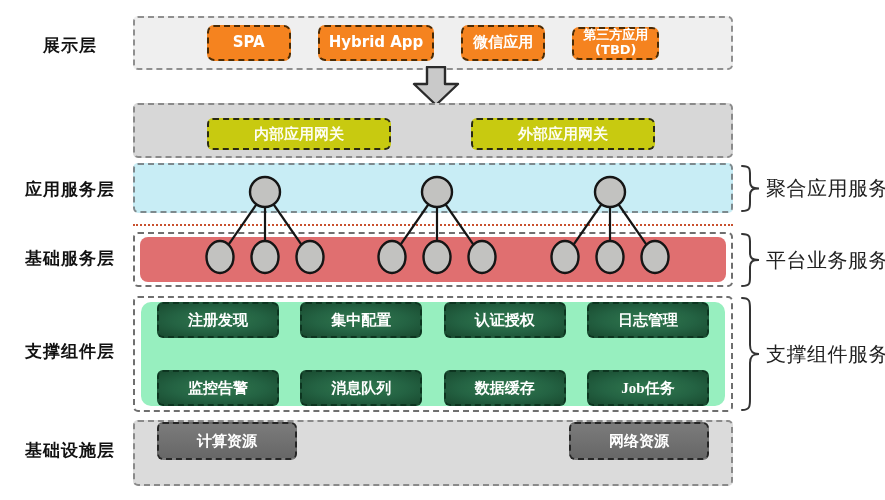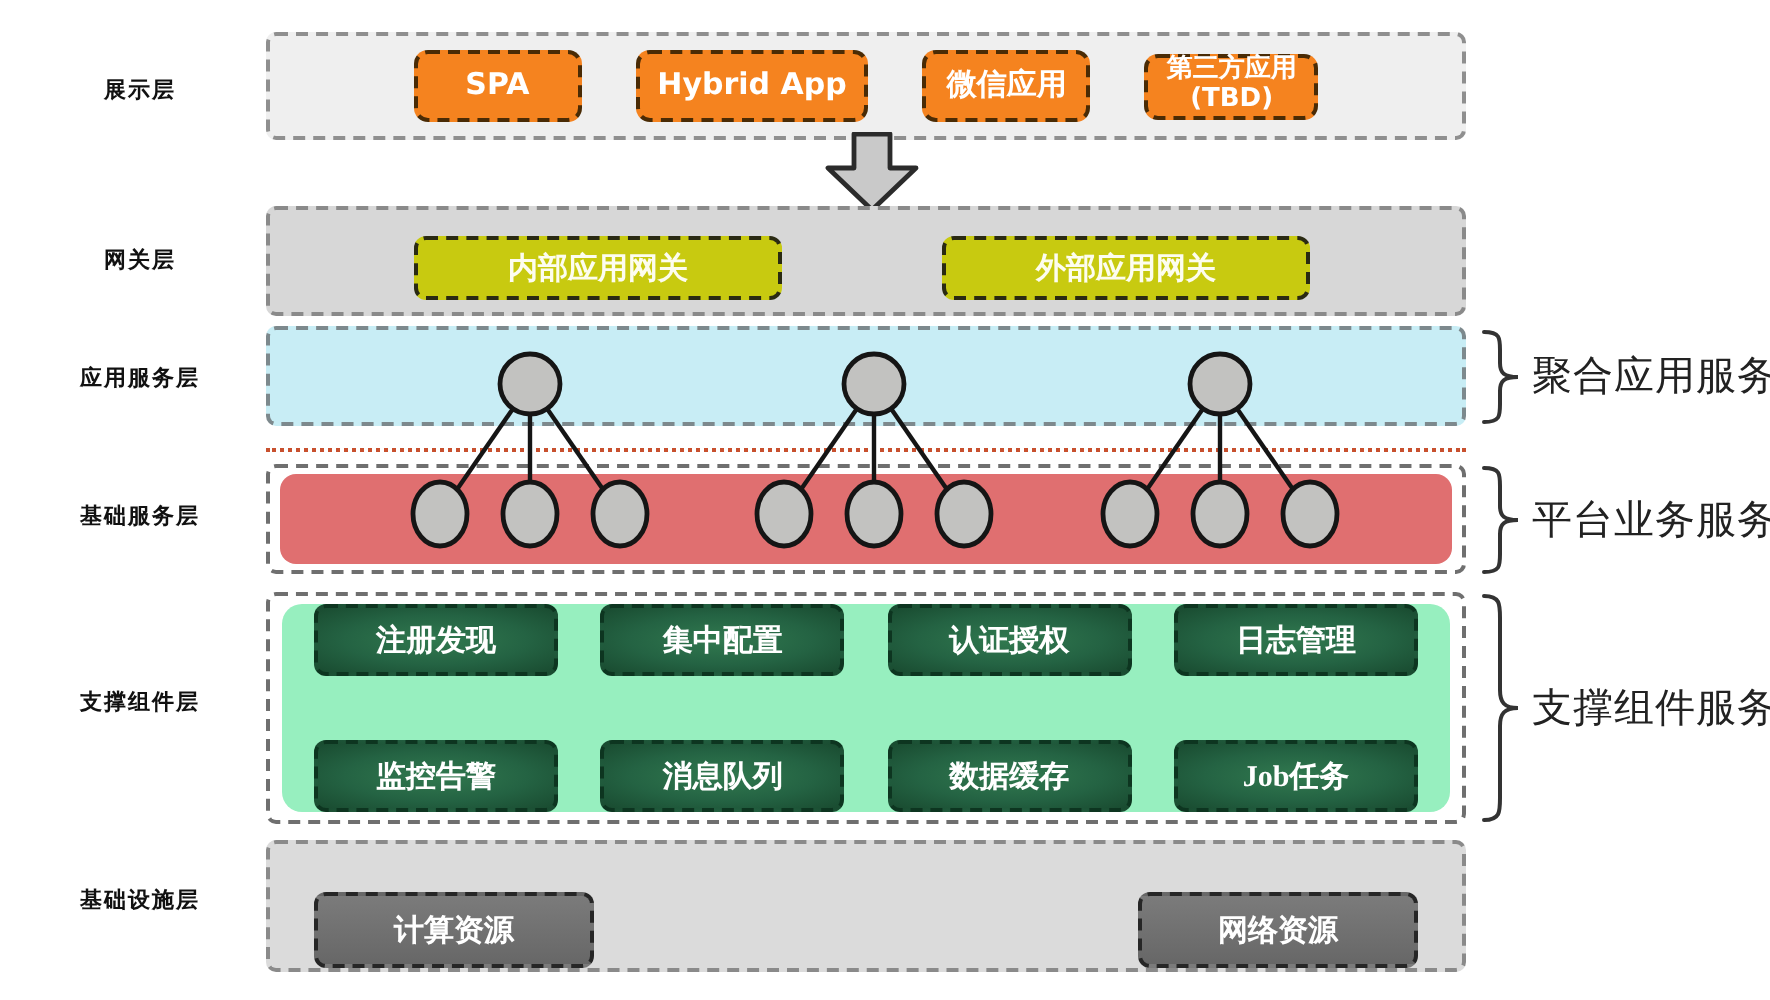--- a/index.html
+++ b/index.html
@@ -3,41 +3,41 @@
 <meta charset="utf-8">
 <style>
   html,body{margin:0;padding:0;background:#ffffff;}
   .canvas{
     position:relative;width:885px;height:500px;background:#ffffff;
     font-family:"DejaVu Sans","Liberation Sans",sans-serif;overflow:hidden;
   }
   
   .side-label{
     position:absolute;left:8px;width:124px;text-align:center;
-    transform:translateY(-50%);font-size:11px;font-weight:bold;color:#111;
+    transform:translateY(-50%);font-size:17px;font-weight:bold;color:#111;
     letter-spacing:1px;white-space:nowrap;
   }
   
   .band{position:absolute;left:133px;width:600px;box-sizing:border-box;border-radius:5px;}
   .band-presentation{top:16px;height:54px;background:#efefef;border:2px dashed #8f8f8f;
     display:flex;align-items:center;justify-content:center;gap:27px;}
   .band-gateway{top:103px;height:55px;background:#d7d7d7;border:2px dashed #8a8a8a;}
   .band-appservice{top:163px;height:50px;background:#c8edf5;border:2px dashed #7d898d;}
   .sep-dotted{position:absolute;left:133px;top:224px;width:600px;height:0;
     border-top:2px dotted #c8502e;}
   .band-basic-outer{top:232px;height:55px;border:2px dashed #6f6f6f;background:transparent;}
   .basic-fill{position:absolute;left:5px;right:5px;top:3px;bottom:3px;
     background:#e06f70;border-radius:8px;}
   .band-support-outer{top:296px;height:116px;border:2px dashed #6f6f6f;}
   .support-fill{position:absolute;left:6px;right:6px;top:4px;bottom:4px;
     background:#97efbf;border-radius:10px;
     display:grid;grid-template-columns:repeat(4,122px);justify-content:space-between;
     align-content:center;row-gap:32px;padding:0 16px;box-sizing:border-box;font-family:Liberation Serif, serif;}
   .band-infra{top:420px;height:66px;background:#dbdbdb;border:2px dashed #8a8a8a;
-    display:flex;align-items:flex-end;justify-content:space-between;padding:0 22px;}
+    display:flex;align-items:flex-start;justify-content:space-between;padding:0 22px;}
   
   .app-box{
     min-width:84px;padding:0 9px;height:36px;border-radius:7px;
     background:#f5831f;border:2px dashed #4a2b05;color:#fff;font-weight:bold;
     font-size:15px;display:flex;flex-direction:column;align-items:center;justify-content:center;
     line-height:1.15;box-sizing:border-box;text-align:right;
   }
   .app-box .sub{font-size:13px;font-weight:bold;}
   .app-box.two-line{height:33px;font-size:13px;}
   .gw-box{
@@ -67,21 +67,20 @@
     position:absolute;left:766px;transform:translateY(-50%);
     font-size:20px;color:#222;font-weight:500;white-space:nowrap;letter-spacing:0.5px;
   }
 </style>
 </head>
 <body>
 
 <div class="canvas">
 
   <div class="side-label" style="top:45px">展示层</div>
-  <div class="side-label" style="top:130px">网关层</div>
   <div class="side-label" style="top:189px">应用服务层</div>
   <div class="side-label" style="top:258px">基础服务层</div>
   <div class="side-label" style="top:351px">支撑组件层</div>
   <div class="side-label" style="top:450px">基础设施层</div>
 
   <div class="band band-presentation">
     <div class="app-box">
       <span>SPA</span>
     </div>
     <div class="app-box">

